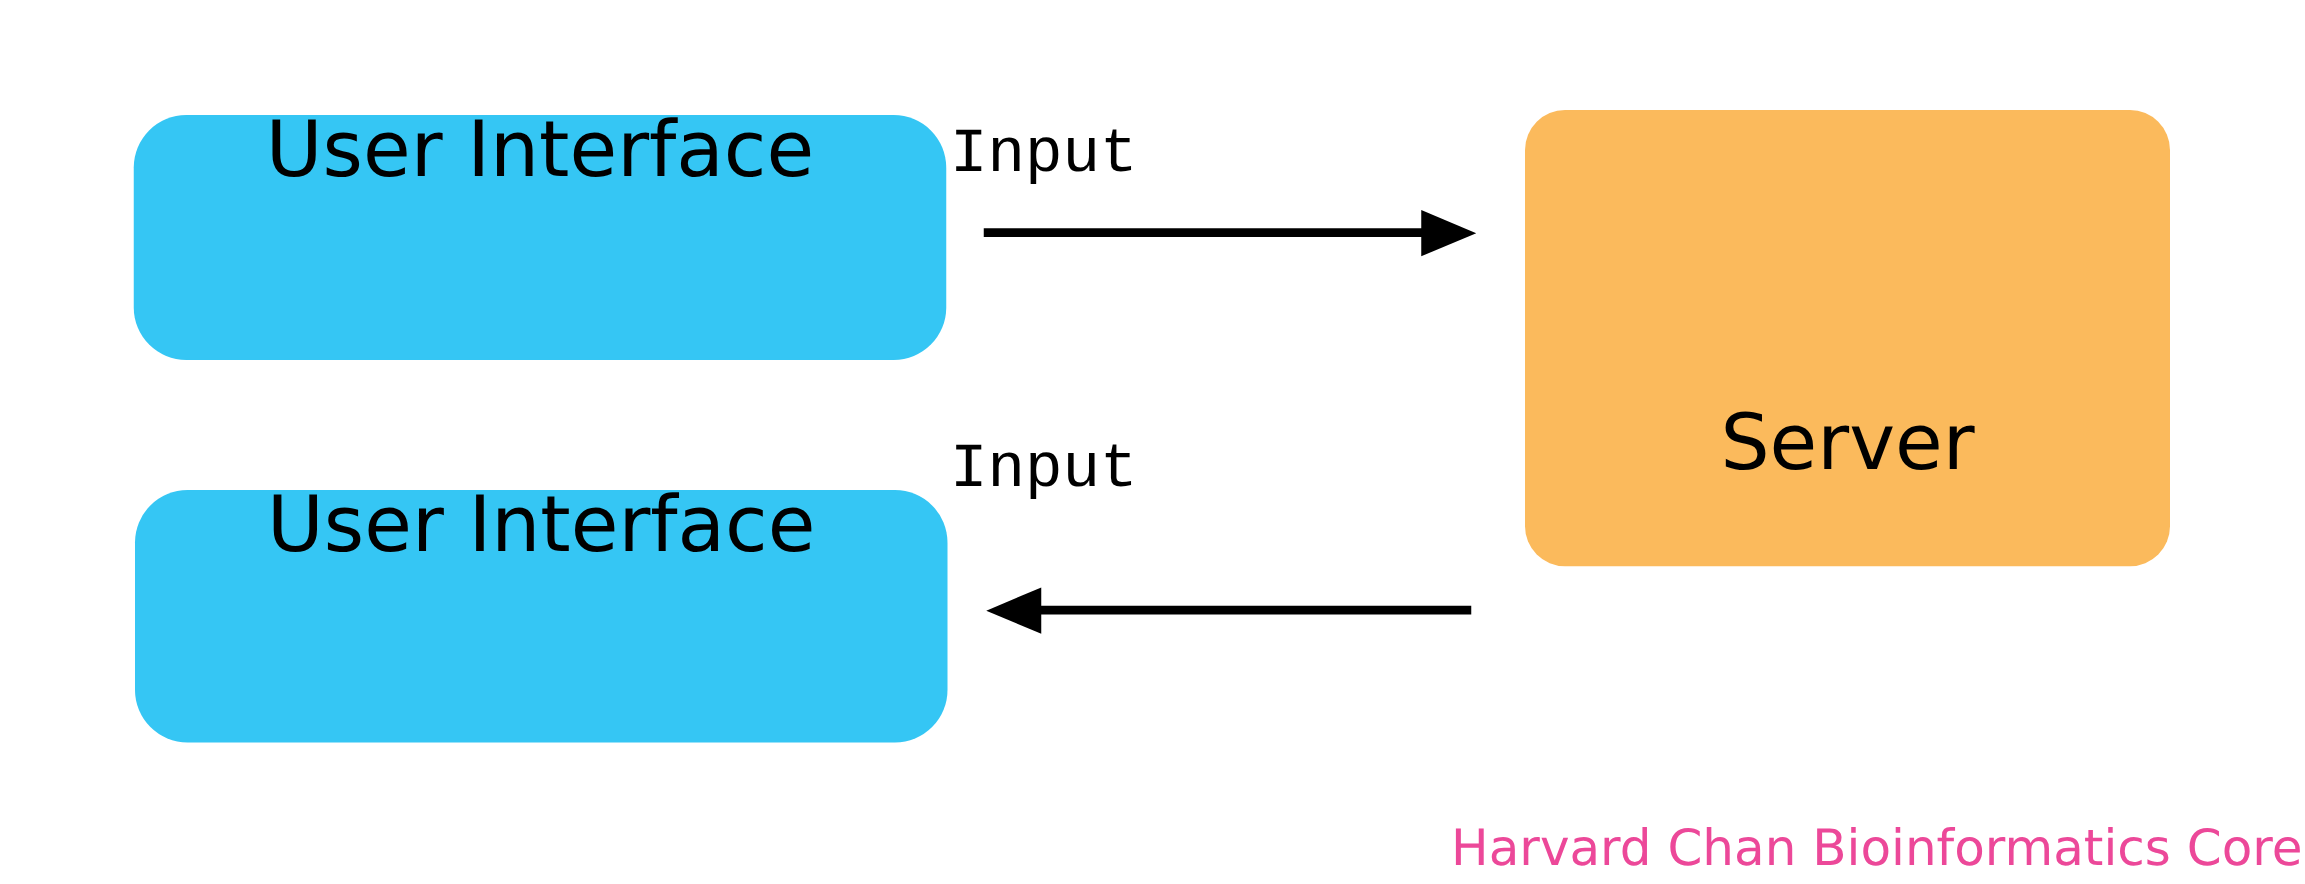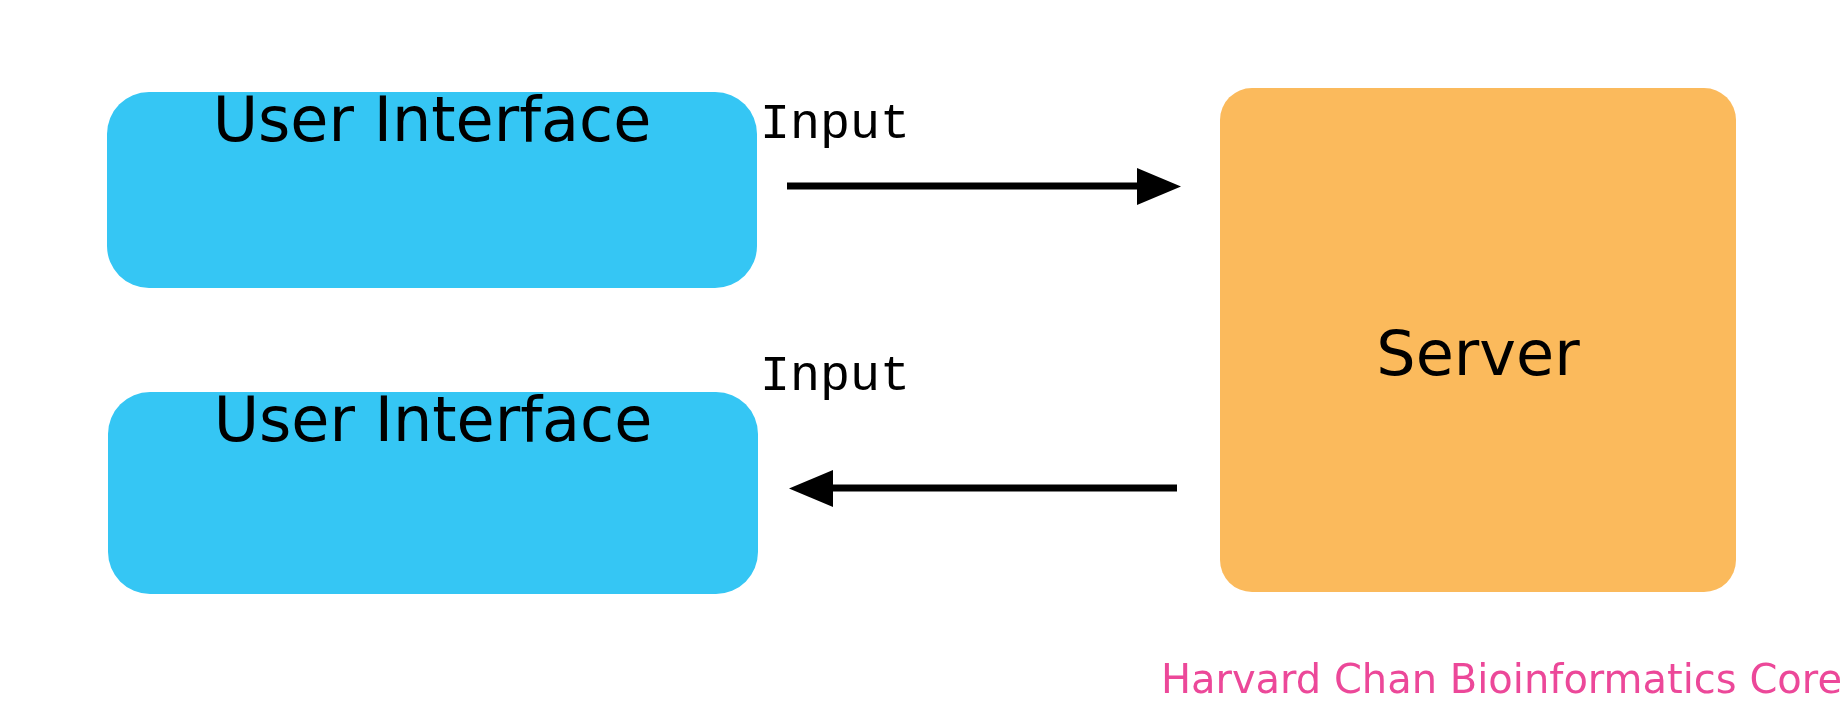--- a/index.html
+++ b/index.html
@@ -40,21 +40,21 @@
   }
   #ui-box-top    { left: 107px; top: 92px;  width: 650px; height: 196px; }
   #ui-box-bottom { left: 108px; top: 392px; width: 650px; height: 202px; }
 
   .ui-box .node-label {
     font-size: 62px;
     transform: translateY(-3px);
   }
 
   #server-box {
-    left: 1220px; top: 88px; width: 516px; height: 504px;
+    left: 1220px; top: 88px; width: 516px; height: 365px;
     background: #FBBA5C;
     border-radius: 32px;
     align-items: flex-start;
   }
   #server-box .node-label {
     font-size: 62px;
     margin-top: 235px;
   }
 
   

